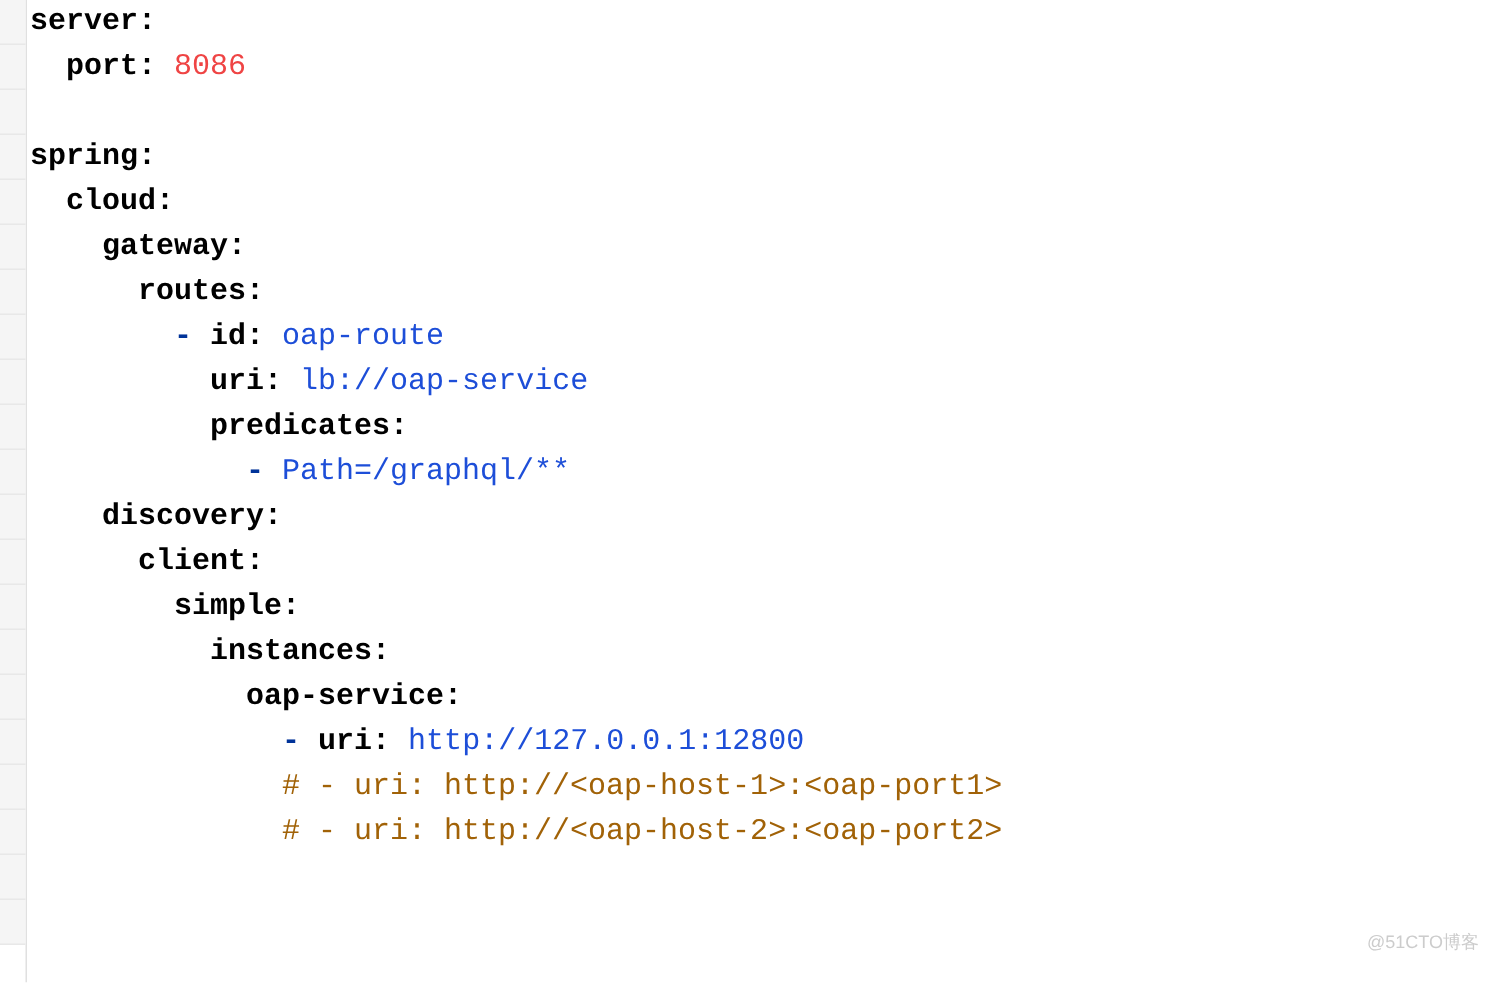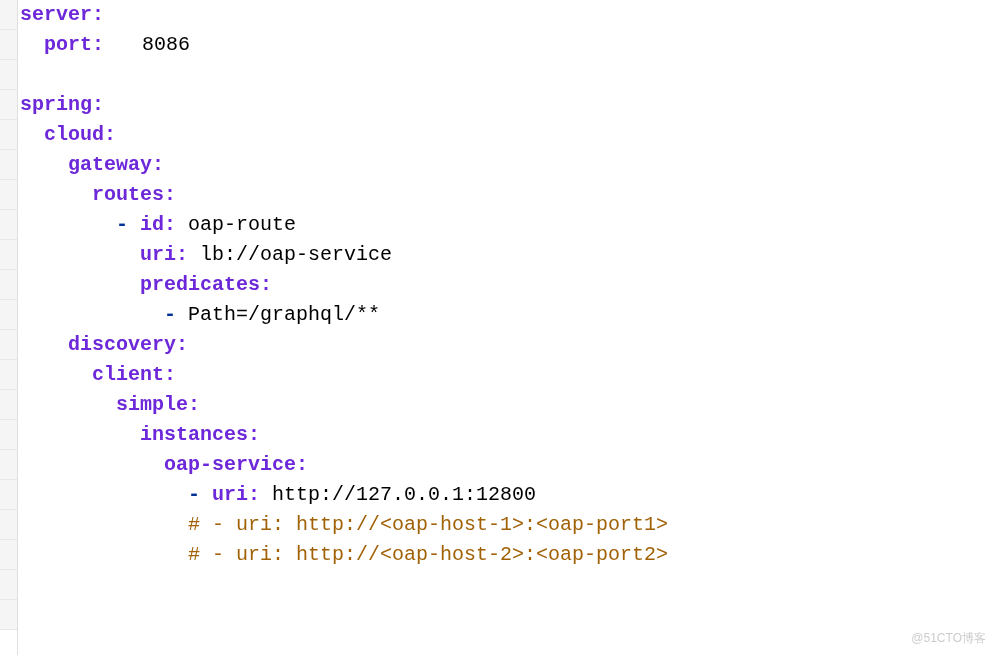--- a/index.html
+++ b/index.html
@@ -34,42 +34,41 @@
     .code-area {
       flex: 1;
       white-space: pre;
       line-height: 30px;
       padding-left: 2px;
     }
     .code-line {
       height: 30px;
     }
     .key {
-      color: #6d28d9;
+      color: #000000;
       font-weight: bold;
     }
     .dash {
       color: #003399;
       font-weight: bold;
     }
     .number {
-      color: #000000;
-      margin-left: 26px;
+      color: #ef4444;
     }
     .value {
-      color: #000000;
+      color: #1d4ed8;
     }
     .comment {
       color: #a16207;
     }
     .underline {
     }
     .watermark {
       position: absolute;
-      bottom: 8px;
+      bottom: 18px;
       right: 10px;
       font-size: 12px;
       color: #cccccc;
       font-family: Arial, sans-serif;
     }
   </style>
 </head>
 <body>
 
 <div class="editor-container">

